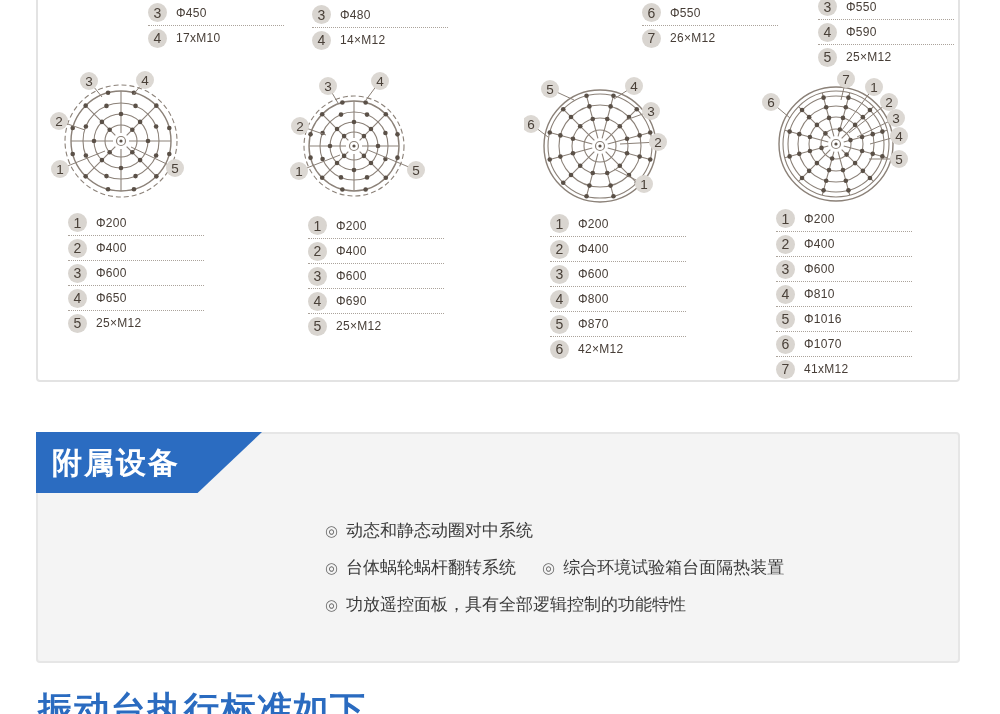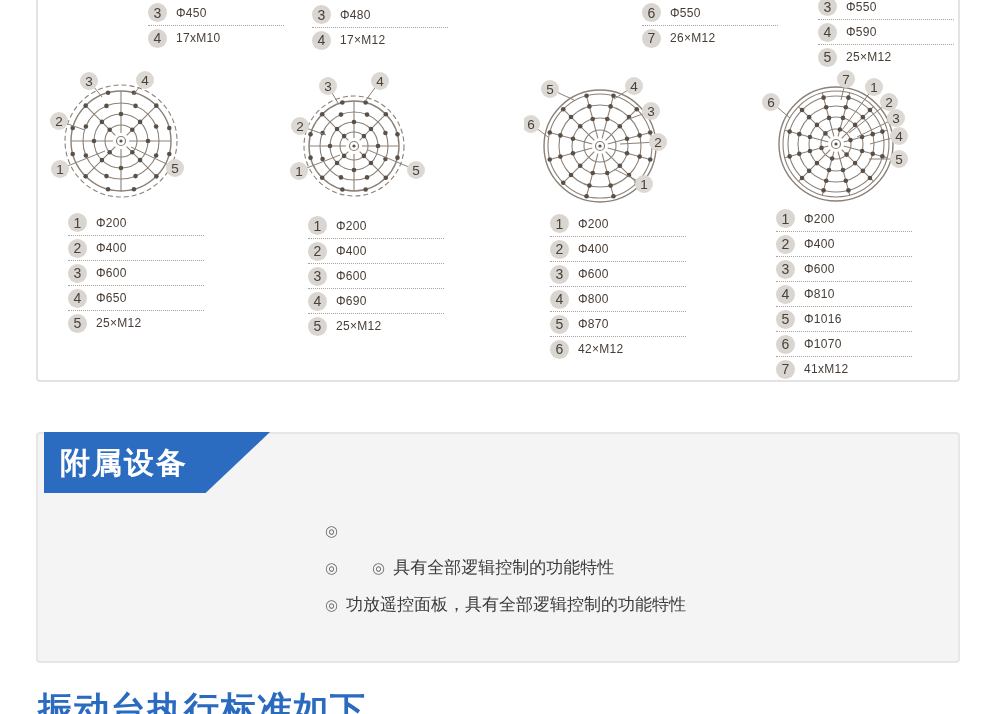--- a/index.html
+++ b/index.html
@@ -29,21 +29,21 @@
   .accessory-panel{
     position:absolute;left:36px;top:432px;width:924px;height:231px;
     background:#f4f4f4;border:2px solid #e6e6e6;border-radius:4px;
     box-sizing:border-box;
   }
   .section-banner{
     position:absolute;left:36px;top:432px;width:226px;height:61px;
     background:#2b6cc1;
     clip-path:polygon(0 0,100% 0,71.5% 100%,0 100%);
     color:#ffffff;font-size:30px;font-weight:bold;line-height:61px;
-    padding-left:16px;box-sizing:border-box;letter-spacing:2px;white-space:nowrap;margin-left:8px;
+    padding-left:16px;box-sizing:border-box;letter-spacing:2px;white-space:nowrap;
   }
   .bullet-list{position:absolute;left:325px;top:519px;display:flex;flex-direction:column;gap:14px;}
   .bullet-row{display:flex;align-items:center;}
   .bullet-item{font-size:17px;color:#3a3a3a;display:flex;align-items:center;line-height:23px;white-space:nowrap;}
   .bullet-item + .bullet-item{margin-left:26px;}
   .bullet-icon{font-size:15px;color:#6a6a6a;margin-right:8px;}
   
   .bottom-heading{
     position:absolute;left:38px;top:686px;
     font-size:35px;font-weight:bold;color:#2a6bc0;letter-spacing:1.5px;white-space:nowrap;
@@ -162,21 +162,21 @@
       </div>
     </div>
     <div class="spec-col">
       <div class="dim-table" style="left: 274px; top: 30px;">
         <div class="dim-row">
           <span class="dim-badge">3</span>
           <span class="dim-value">Φ480</span>
         </div>
         <div class="dim-row">
           <span class="dim-badge">4</span>
-          <span class="dim-value">17×M12</span>
+          <span class="dim-value">14×M12</span>
         </div>
       </div>
       <svg viewBox="0 0 152 152" width="152" height="152" class="pattern-svg" style="left: 250px; top: 98px;">
         <circle cx="66" cy="76" r="50" fill="none" stroke="#8b8178" stroke-width="1.1" stroke-dasharray="5,3"></circle>
         <circle cx="66" cy="76" r="45" fill="none" stroke="#8b8178" stroke-width="1.4"></circle>
         <circle cx="66" cy="76" r="34" fill="none" stroke="#8b8178" stroke-width="1.1"></circle>
         <circle cx="66" cy="76" r="24" fill="none" stroke="#8b8178" stroke-width="1.1"></circle>
         <circle cx="66" cy="76" r="14" fill="none" stroke="#8b8178" stroke-width="1.1"></circle>
         <line x1="74" y1="76" x2="111" y2="76" stroke="#8b8178" stroke-width="1.1"></line>
         <line x1="71.65685424949238" y1="81.65685424949238" x2="97.81980515339464" y2="107.81980515339464" stroke="#8b8178" stroke-width="1.1"></line>
@@ -542,29 +542,31 @@
   </div>
 
 <div class="accessory-panel"></div>
 <div class="section-banner">
   <span>附属设备</span>
 </div>
 <div class="bullet-list">
     <div class="bullet-row">
       <span class="bullet-item">
         <span class="bullet-icon">◎</span>
+        <span>动态和静态动圈对中系统</span>
       </span>
     </div>
     <div class="bullet-row">
       <span class="bullet-item">
         <span class="bullet-icon">◎</span>
+        <span>台体蜗轮蜗杆翻转系统</span>
       </span>
       <span class="bullet-item">
         <span class="bullet-icon">◎</span>
-        <span>具有全部逻辑控制的功能特性</span>
+        <span>综合环境试验箱台面隔热装置</span>
       </span>
     </div>
     <div class="bullet-row">
       <span class="bullet-item">
         <span class="bullet-icon">◎</span>
         <span>功放遥控面板，具有全部逻辑控制的功能特性</span>
       </span>
     </div>
   </div>
 

